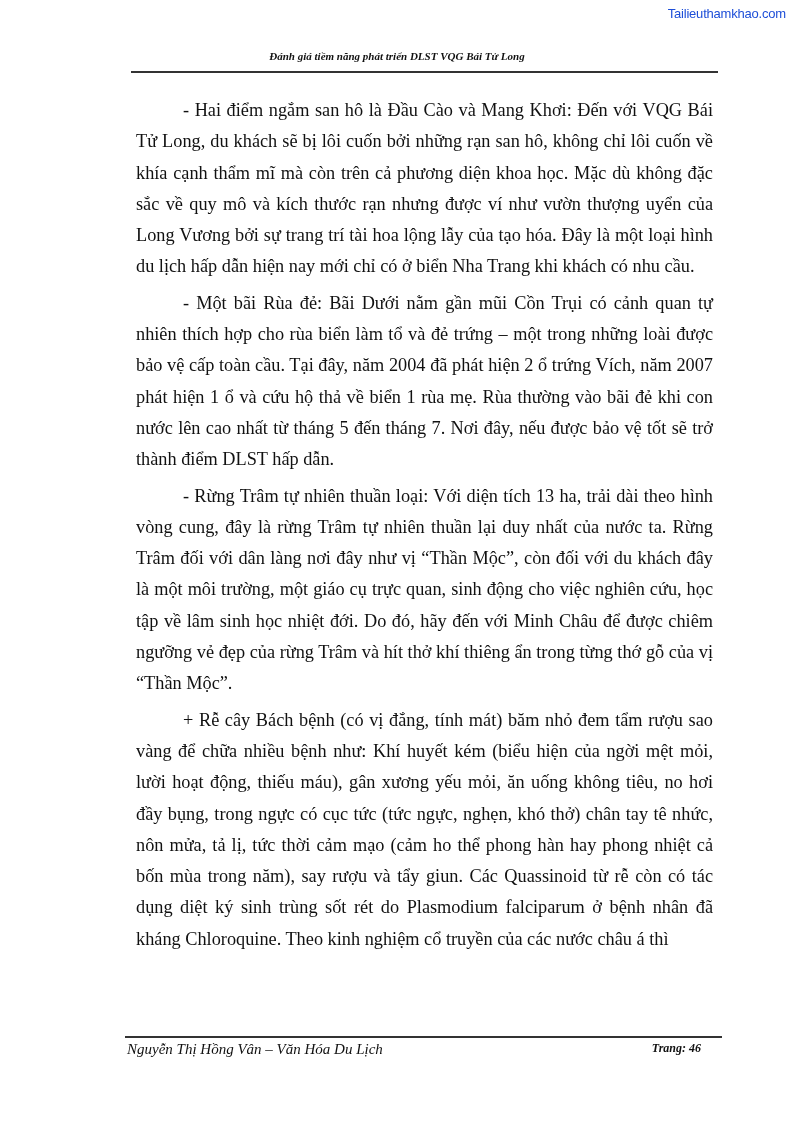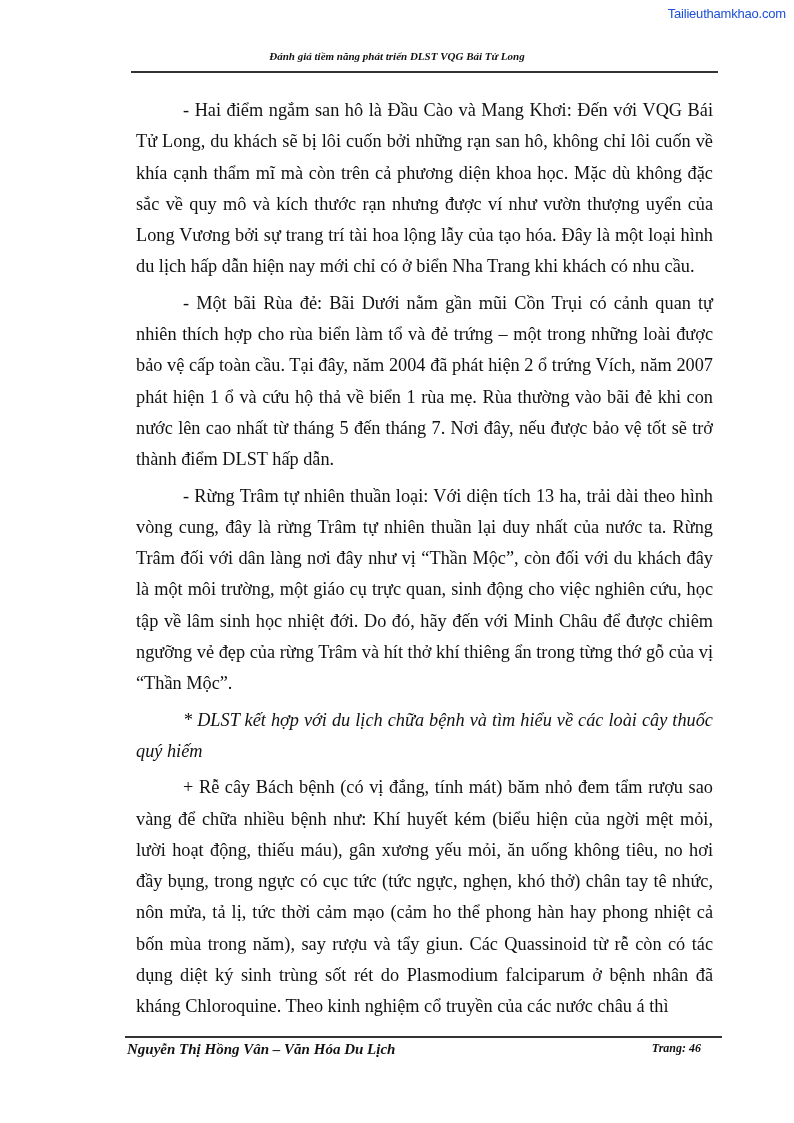--- a/index.html
+++ b/index.html
@@ -8,34 +8,33 @@
     .watermark { position: absolute; top: 6px; right: 8px; font-family: "Liberation Sans", "DejaVu Sans", sans-serif;
                  font-size: 13px; color: #1d4ed8; letter-spacing: -0.2px; }
     .header-title { position: absolute; top: 50px; left: 0; width: 794px; text-align: center;
                     font-weight: bold; font-style: italic; font-size: 11px; letter-spacing: 0px; }
     .header-rule { position: absolute; top: 71px; left: 131px; width: 587px; height: 2px; background: #333; }
     .body { position: absolute; top: 90px; left: 131px; width: 587px; font-size: 18.3px; line-height: 31.3px;
             text-align: justify; }
     .body p { margin: 5px; text-indent: 47px; }
     .body p.italic { font-style: italic; }
     .footer-rule { position: absolute; top: 1036px; left: 125px; width: 597px; height: 2px; background: #333; }
-    .footer-left { position: absolute; top: 1041px; left: 127px; font-weight: bold; font-style: italic; font-size: 15px; }
+    .footer-left { position: absolute; top: 1041px; left: 127px; font-weight: normal; font-style: italic; font-size: 15px; }
     .footer-right { position: absolute; top: 1041px; right: 93px; font-weight: bold; font-style: italic; font-size: 12px; }
   </style>
 </head>
 <body>
 
 <div class="watermark">Tailieuthamkhao.com</div>
 
 <div class="header-title">Đánh giá tiềm năng phát triển DLST VQG Bái Tử Long</div>
 <div class="header-rule"></div>
 
 <div class="body">
   <p>- Hai điểm ngắm san hô là Đầu Cào và Mang Khơi: Đến với VQG Bái Tử Long, du khách sẽ bị lôi cuốn bởi những rạn san hô, không chỉ lôi cuốn về khía cạnh thẩm mĩ mà còn trên cả phương diện khoa học. Mặc dù không đặc sắc về quy mô và kích thước rạn nhưng được ví như vườn thượng uyển của Long Vương bởi sự trang trí tài hoa lộng lẫy của tạo hóa. Đây là một loại hình du lịch hấp dẫn hiện nay mới chỉ có ở biển Nha Trang khi khách có nhu cầu.</p>
   <p>- Một bãi Rùa đẻ: Bãi Dưới nằm gần mũi Cồn Trụi có cảnh quan tự nhiên thích hợp cho rùa biển làm tổ và đẻ trứng – một trong những loài được bảo vệ cấp toàn cầu. Tại đây, năm 2004 đã phát hiện 2 ổ trứng Vích, năm 2007 phát hiện 1 ổ và cứu hộ thả về biển 1 rùa mẹ. Rùa thường vào bãi đẻ khi con nước lên cao nhất từ tháng 5 đến tháng 7. Nơi đây, nếu được bảo vệ tốt sẽ trở thành điểm DLST hấp dẫn.</p>
   <p>- Rừng Trâm tự nhiên thuần loại: Với diện tích 13 ha, trải dài theo hình vòng cung, đây là rừng Trâm tự nhiên thuần lại duy nhất của nước ta. Rừng Trâm đối với dân làng nơi đây như vị “Thần Mộc”, còn đối với du khách đây là một môi trường, một giáo cụ trực quan, sinh động cho việc nghiên cứu, học tập về lâm sinh học nhiệt đới. Do đó, hãy đến với Minh Châu để được chiêm ngưỡng vẻ đẹp của rừng Trâm và hít thở khí thiêng ẩn trong từng thớ gỗ của vị “Thần Mộc”.</p>
-  <p class="italic">* DLST kết hợp với du lịch chữa bệnh và tìm hiểu về các loài cây thuốc quý hiếm</p>
   <p>+ Rễ cây Bách bệnh (có vị đắng, tính mát) băm nhỏ đem tẩm rượu sao vàng để chữa nhiều bệnh như: Khí huyết kém (biểu hiện của ngời mệt mỏi, lười hoạt động, thiếu máu), gân xương yếu mỏi, ăn uống không tiêu, no hơi đầy bụng, trong ngực có cục tức (tức ngực, nghẹn, khó thở) chân tay tê nhức, nôn mửa, tả lị, tức thời cảm mạo (cảm ho thể phong hàn hay phong nhiệt cả bốn mùa trong năm), say rượu và tẩy giun. Các Quassinoid từ rễ còn có tác dụng diệt ký sinh trùng sốt rét do Plasmodium falciparum ở bệnh nhân đã kháng Chloroquine. Theo kinh nghiệm cổ truyền của các nước châu á thì</p>
 </div>
 
 <div class="footer-rule"></div>
 <div class="footer-left">Nguyễn Thị Hồng Vân – Văn Hóa Du Lịch</div>
 <div class="footer-right">Trang: 46</div>
 
 </body></html>

